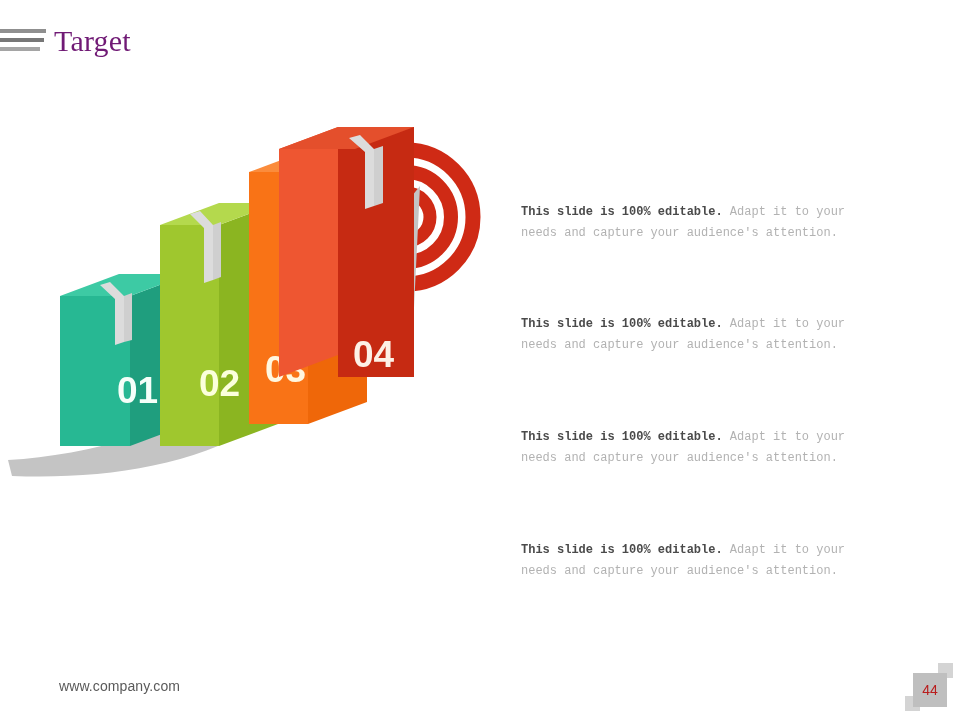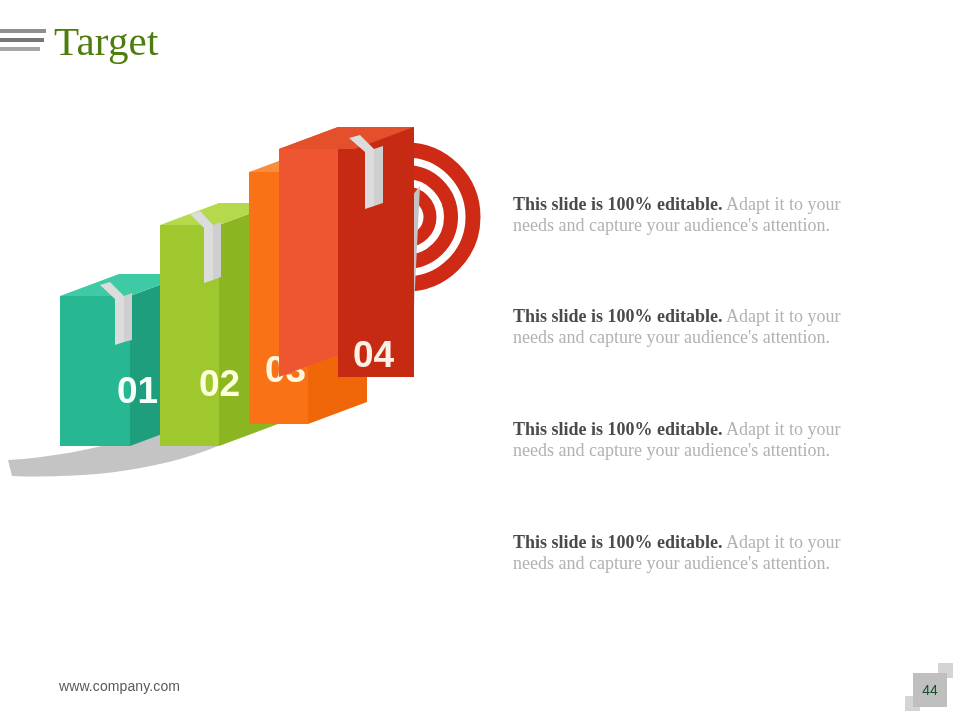--- a/index.html
+++ b/index.html
@@ -46,23 +46,23 @@
   }
   .header-lines i.l1 { top: 0px;  width: 46px; }
   .header-lines i.l2 { top: 9px;  width: 44px; background:#777777; }
   .header-lines i.l3 { top: 18px; width: 40px; background:#a5a5a5; }
 
   .page-title {
     position: absolute;
     left: 54px;
     top: 0px;
     font-family: "Liberation Serif", serif;
-    font-size: 41px;
+    font-size: 30px;
     font-weight: 400;
-    color: #4d7c0f;
+    color: #701a75;
     letter-spacing: 0.2px;
     line-height: 58px;
     white-space: nowrap;
   }
 
   
   .graphic {
     position: absolute;
     left: 0;
     top: 102px;
@@ -83,25 +83,25 @@
     position: absolute;
     left: 0;
     width: 352px;
   }
   .text-block.b0 { top: 0px; }
   .text-block.b1 { top: 112px; }
   .text-block.b2 { top: 225px; }
   .text-block.b3 { top: 338px; }
 
   .text-block p {
-    margin: 4px;
-    font-size: 18px;
+    margin: 12px;
+    font-size: 12px;
     line-height: 21px;
     color: #b2b2b2;
-    font-family: Liberation Serif, serif;
+    font-family: Liberation Mono, monospace;
   }
   .text-block .lead {
     font-weight: bold;
     color: #4a4a4a;
   }
 
   
   .footer-url {
     position: absolute;
     left: 59px;
@@ -119,21 +119,21 @@
     width: 48px;
     height: 48px;
   }
   .pn-main {
     position: absolute;
     left: 8px;
     top: 10px;
     width: 34px;
     height: 34px;
     background: #bfbfbf;
-    color: #14532d;
+    color: #b91c1c;
     font-size: 14px;
     line-height: 34px;
     text-align: center;
     font-family: "Liberation Sans", sans-serif;
   }
   .pn-deco {
     position: absolute;
     background: #d4d4d4;
   }
   .pn-deco.d1 { left: 33px; top: 0px;  width: 15px; height: 15px; }

